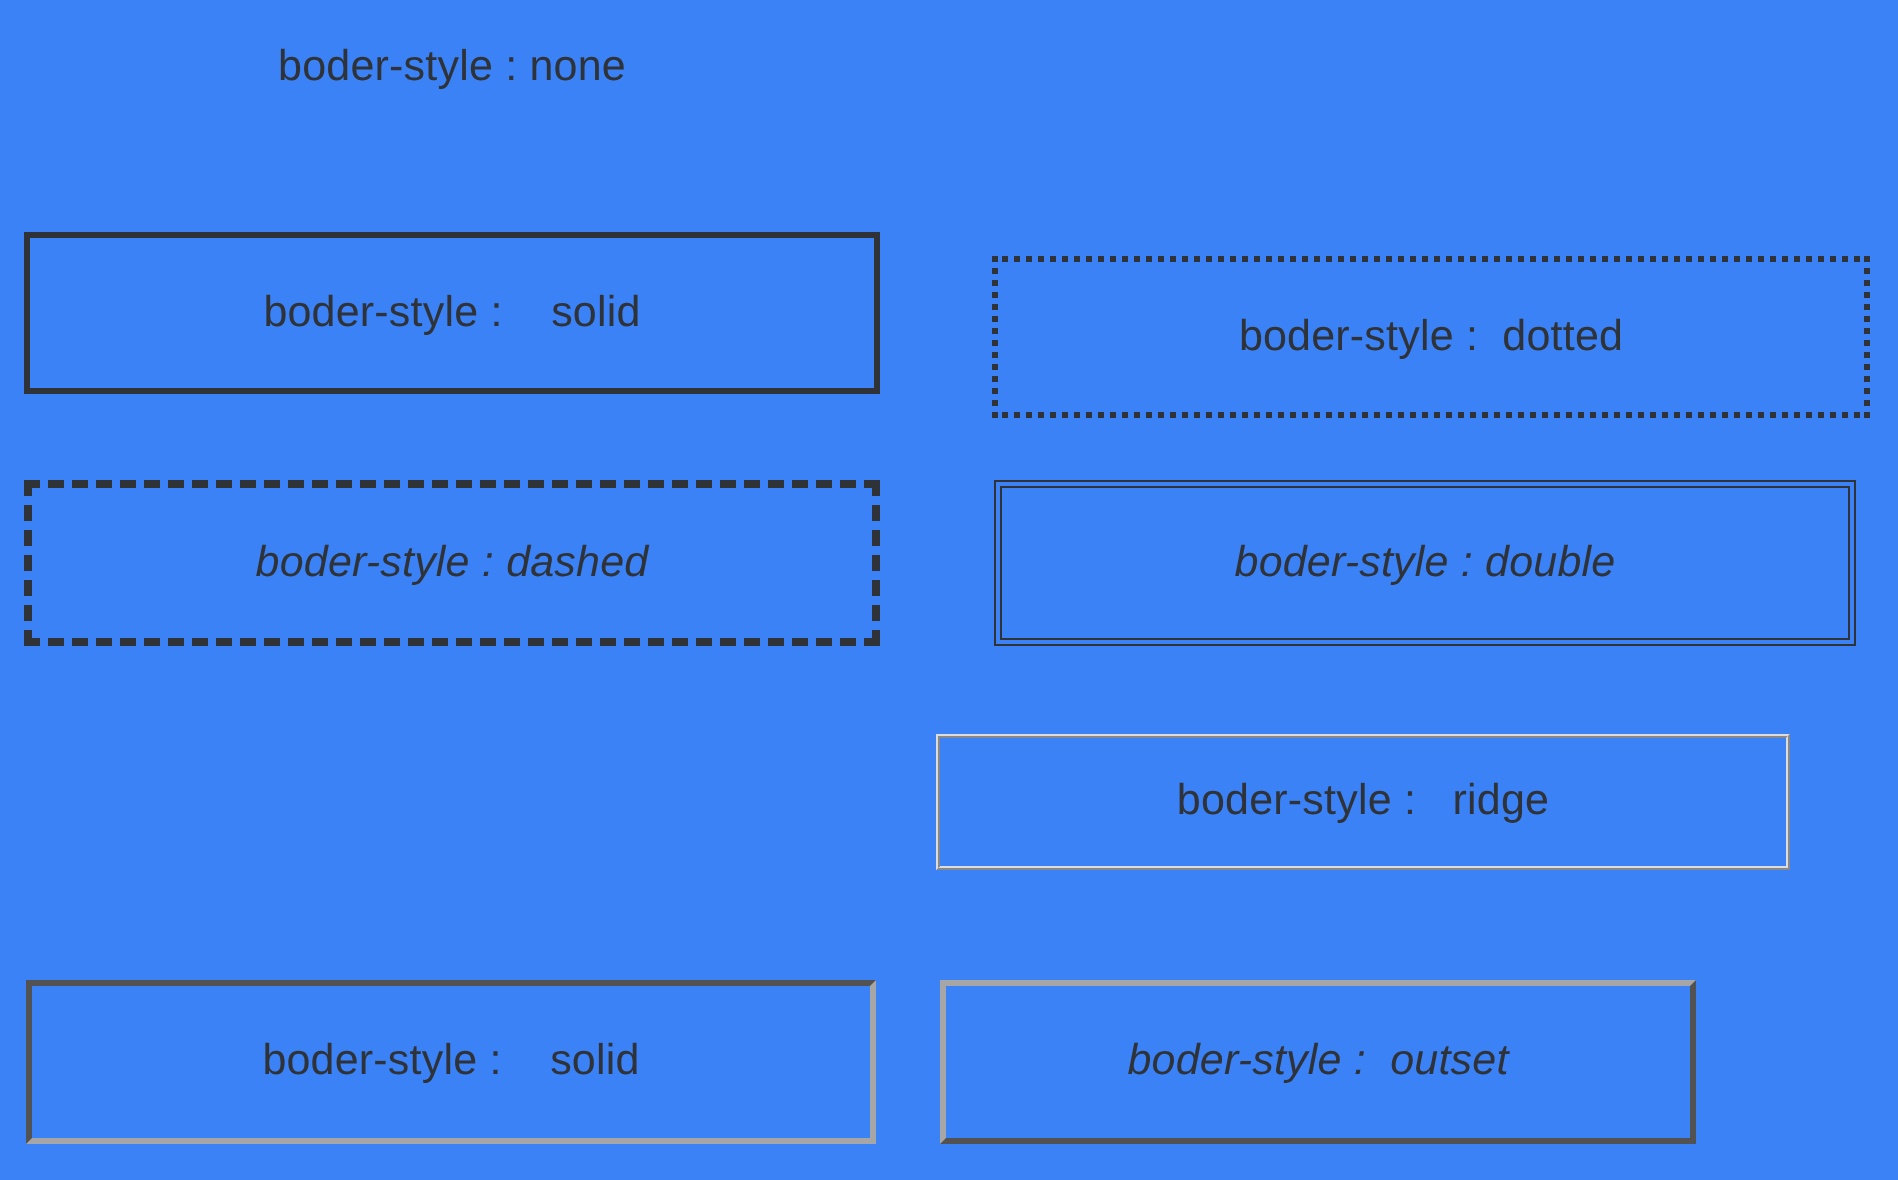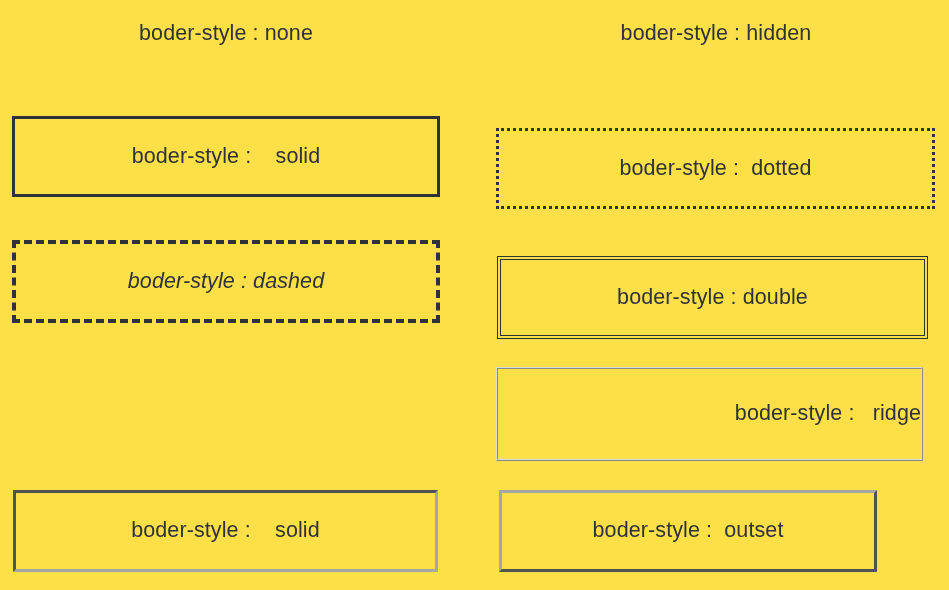--- a/index.html
+++ b/index.html
@@ -13,21 +13,21 @@
     overflow: hidden;
     font-family: "Liberation Sans", sans-serif;
     color: #2f3338;
     -webkit-font-smoothing: antialiased;
   }
 
   #canvas {
     position: relative;
     width: 949px;
     height: 590px;
-    background: #fde047;
+    background: #3b82f6;
   }
 
   
   .cell {
     position: absolute;
     box-sizing: border-box;
     display: flex;
     align-items: center;
     justify-content: center;
     background: transparent;
@@ -56,55 +56,53 @@
     border: 3px dotted #2f3338;
   }
 
   
   .box-dashed {
     left: 12px; top: 240px; width: 428px; height: 83px;
     border: 4px dashed #2f3338;
     font-style: italic;
   }
   .box-double {
-    left: 497px; top: 256px; width: 431px; height: 83px;
+    left: 497px; top: 240px; width: 431px; height: 83px;
     border: 4px double #2f3338;
+    font-style: italic;
   }
 
   
   .box-groove {
     left: 11px; top: 367px; width: 425px; height: 81px;
     border: 2px groove #b6b6b6;
   }
   .box-ridge {
-    left: 496px; top: 367px; width: 427px; height: 94px;
+    left: 468px; top: 367px; width: 427px; height: 68px;
     border: 2px ridge #dcdcdc;
-    justify-content: flex-end;
   }
 
   
   .box-inset {
     left: 13px; top: 490px; width: 425px; height: 82px;
     border: 3px inset #a6a6a6;
   }
   .box-outset {
-    left: 499px; top: 490px; width: 378px; height: 82px;
+    left: 470px; top: 490px; width: 378px; height: 82px;
     border: 3px outset #a6a6a6;
+    font-style: italic;
   }
 </style>
 </head>
 <body>
 
 <div id="canvas">
 
   <div class="cell cap-none">
     <span class="label">boder-style : none</span>
-  </div>
-  <div class="cell cap-hidden">
-    <span class="label">boder-style : hidden</span>
   </div>
 
   <div class="cell box-solid1">
     <span class="label">boder-style :    solid</span>
   </div>
   <div class="cell box-dotted">
     <span class="label">boder-style :  dotted</span>
   </div>
 
   <div class="cell box-dashed">

